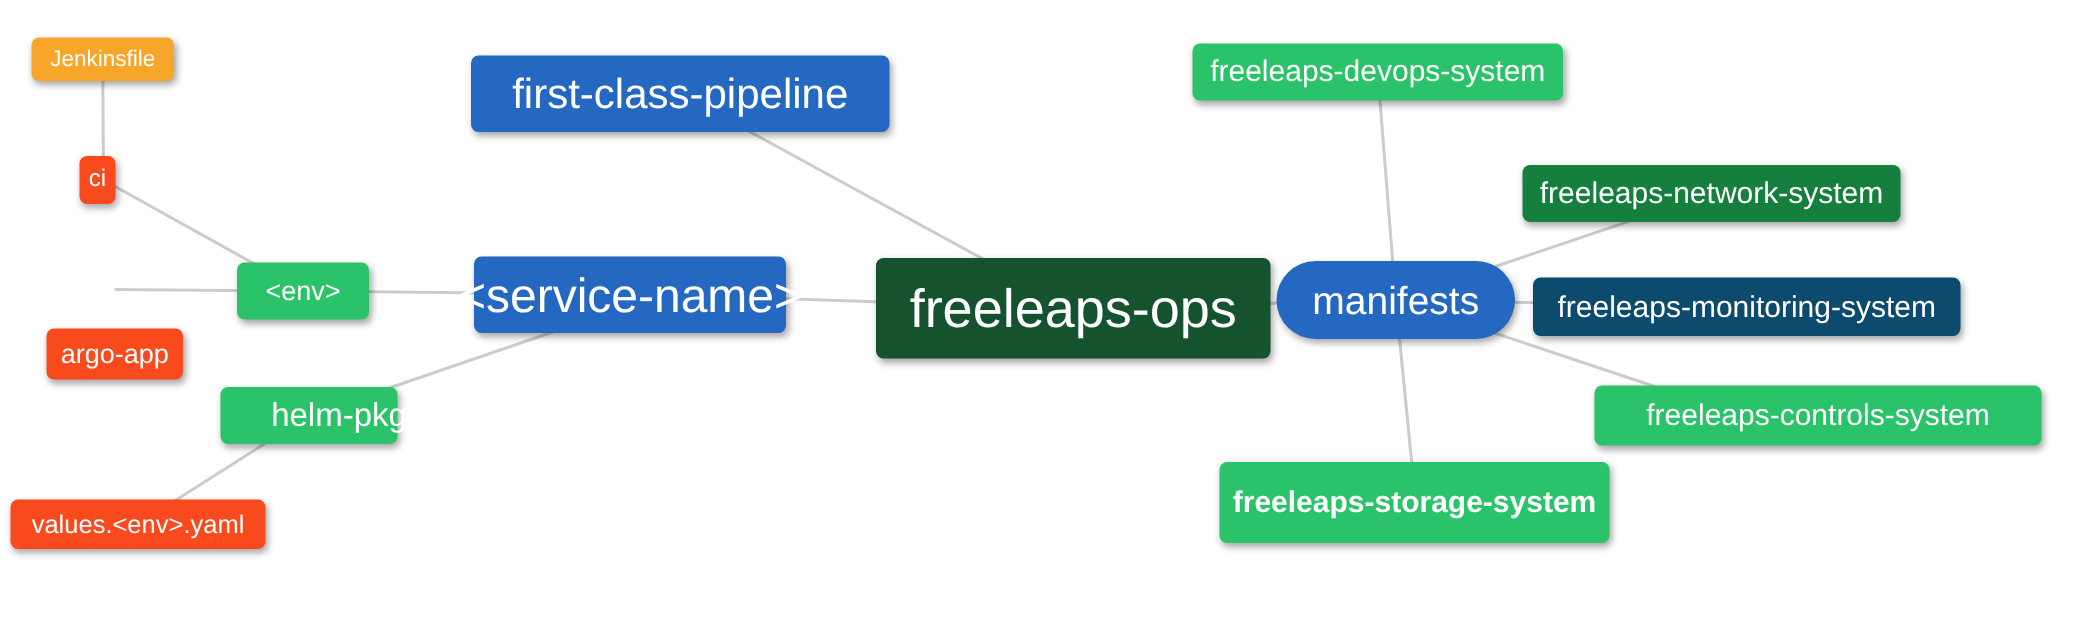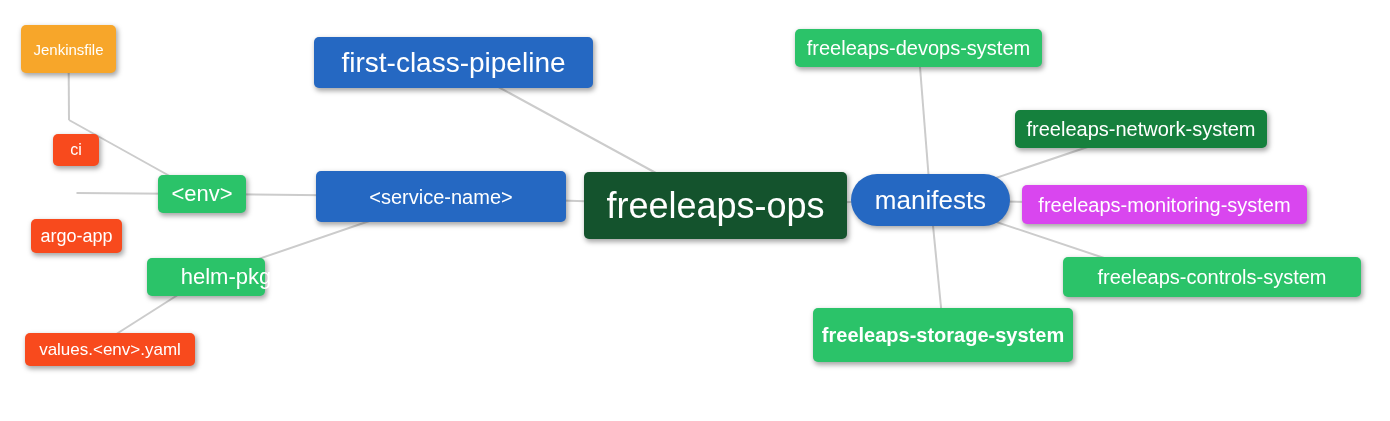--- a/index.html
+++ b/index.html
@@ -57,27 +57,27 @@
       <line x1="715.5" y1="205.5" x2="930.5" y2="200" stroke="#CCCCCC" stroke-width="2"></line>
       <line x1="930.5" y1="200" x2="918.5" y2="48" stroke="#CCCCCC" stroke-width="2"></line>
       <line x1="930.5" y1="200" x2="1141" y2="129" stroke="#CCCCCC" stroke-width="2"></line>
       <line x1="930.5" y1="200" x2="1164.5" y2="204.5" stroke="#CCCCCC" stroke-width="2"></line>
       <line x1="930.5" y1="200" x2="1161" y2="277" stroke="#CCCCCC" stroke-width="2"></line>
       <line x1="930.5" y1="200" x2="943" y2="327.5" stroke="#CCCCCC" stroke-width="2"></line>
     </svg>
   <div class="node-layer">
       <div class="node" style="left: 584px; top: 172px; width: 263px; height: 67px; font-size: 36px; background: #14532d; color: rgb(255, 255, 255);">freeleaps-ops</div>
       <div class="node" style="left: 314px; top: 37px; width: 279px; height: 51px; font-size: 28px; background: rgb(37, 104, 194); color: rgb(255, 255, 255);">first-class-pipeline</div>
-      <div class="node" style="left: 316px; top: 171px; width: 250px; height: 51px; font-size: 20px; background: rgb(37, 104, 194); color: rgb(255, 255, 255);">&lt;service-name&gt;</div>
+      <div class="node" style="left: 316px; top: 171px; width: 208px; height: 51px; font-size: 32px; background: rgb(37, 104, 194); color: rgb(255, 255, 255);">&lt;service-name&gt;</div>
       <div class="node" style="left: 851px; top: 174px; width: 159px; height: 52px; font-size: 26px; background: rgb(37, 104, 194); color: rgb(255, 255, 255); border-radius: 26px;">manifests</div>
-      <div class="node" style="left: 158px; top: 175px; width: 88px; height: 38px; font-size: 22px; background: rgb(43, 195, 105); color: rgb(255, 255, 255);">&lt;env&gt;</div>
+      <div class="node" style="left: 158px; top: 175px; width: 88px; height: 38px; font-size: 18px; background: rgb(43, 195, 105); color: rgb(255, 255, 255);">&lt;env&gt;</div>
       <div class="node" style="left: 147px; top: 258px; width: 118px; height: 38px; font-size: 22px; background: rgb(43, 195, 105); color: rgb(255, 255, 255); padding-left: 40px;">helm-pkg</div>
-      <div class="node" style="left: 21px; top: 25px; width: 95px; height: 48px; font-size: 15px; background: rgb(247, 166, 42); color: rgb(255, 255, 255);">Jenkinsfile</div>
-      <div class="node" style="left: 53px; top: 104px; width: 46px; height: 32px; font-size: 16px; background: rgb(248, 74, 29); color: rgb(255, 255, 255); margin-top: 30px;">ci</div>
+      <div class="node" style="left: 21px; top: 25px; width: 95px; height: 29px; font-size: 15px; background: rgb(247, 166, 42); color: rgb(255, 255, 255);">Jenkinsfile</div>
+      <div class="node" style="left: 53px; top: 104px; width: 24px; height: 32px; font-size: 16px; background: rgb(248, 74, 29); color: rgb(255, 255, 255);">ci</div>
       <div class="node" style="left: 31px; top: 176px; width: 91px; height: 34px; font-size: 18px; background: rgb(248, 74, 29); color: rgb(255, 255, 255); margin-top: 43px;">argo-app</div>
-      <div class="node" style="left: 7px; top: 333px; width: 170px; height: 33px; font-size: 17px; background: rgb(248, 74, 29); color: rgb(255, 255, 255); margin-left: 18px;">values.&lt;env&gt;.yaml</div>
+      <div class="node" style="left: 7px; top: 333px; width: 170px; height: 33px; font-size: 17px; background: rgb(248, 74, 29); color: rgb(255, 255, 255);">values.&lt;env&gt;.yaml</div>
       <div class="node" style="left: 795px; top: 29px; width: 247px; height: 38px; font-size: 20px; background: rgb(43, 195, 105); color: rgb(255, 255, 255);">freeleaps-devops-system</div>
       <div class="node" style="left: 1015px; top: 110px; width: 252px; height: 38px; font-size: 20px; background: #15803d; color: rgb(255, 255, 255);">freeleaps-network-system</div>
-      <div class="node" style="left: 1022px; top: 185px; width: 285px; height: 39px; font-size: 20px; background: #d946ef; color: rgb(255, 255, 255);">freeleaps-monitoring-system</div>
+      <div class="node" style="left: 1022px; top: 185px; width: 285px; height: 39px; font-size: 20px; background: #0c4a6e; color: rgb(255, 255, 255);">freeleaps-monitoring-system</div>
       <div class="node" style="left: 1030px; top: 257px; width: 298px; height: 40px; font-size: 20px; background: rgb(43, 195, 105); color: rgb(255, 255, 255); margin-left: 33px;">freeleaps-controls-system</div>
       <div class="node" style="left: 813px; top: 308px; width: 260px; height: 54px; font-size: 20px; background: rgb(43, 195, 105); color: rgb(255, 255, 255); font-weight: bold;">freeleaps-storage-system</div>
     </div>
 </div>
 
 </body></html>

